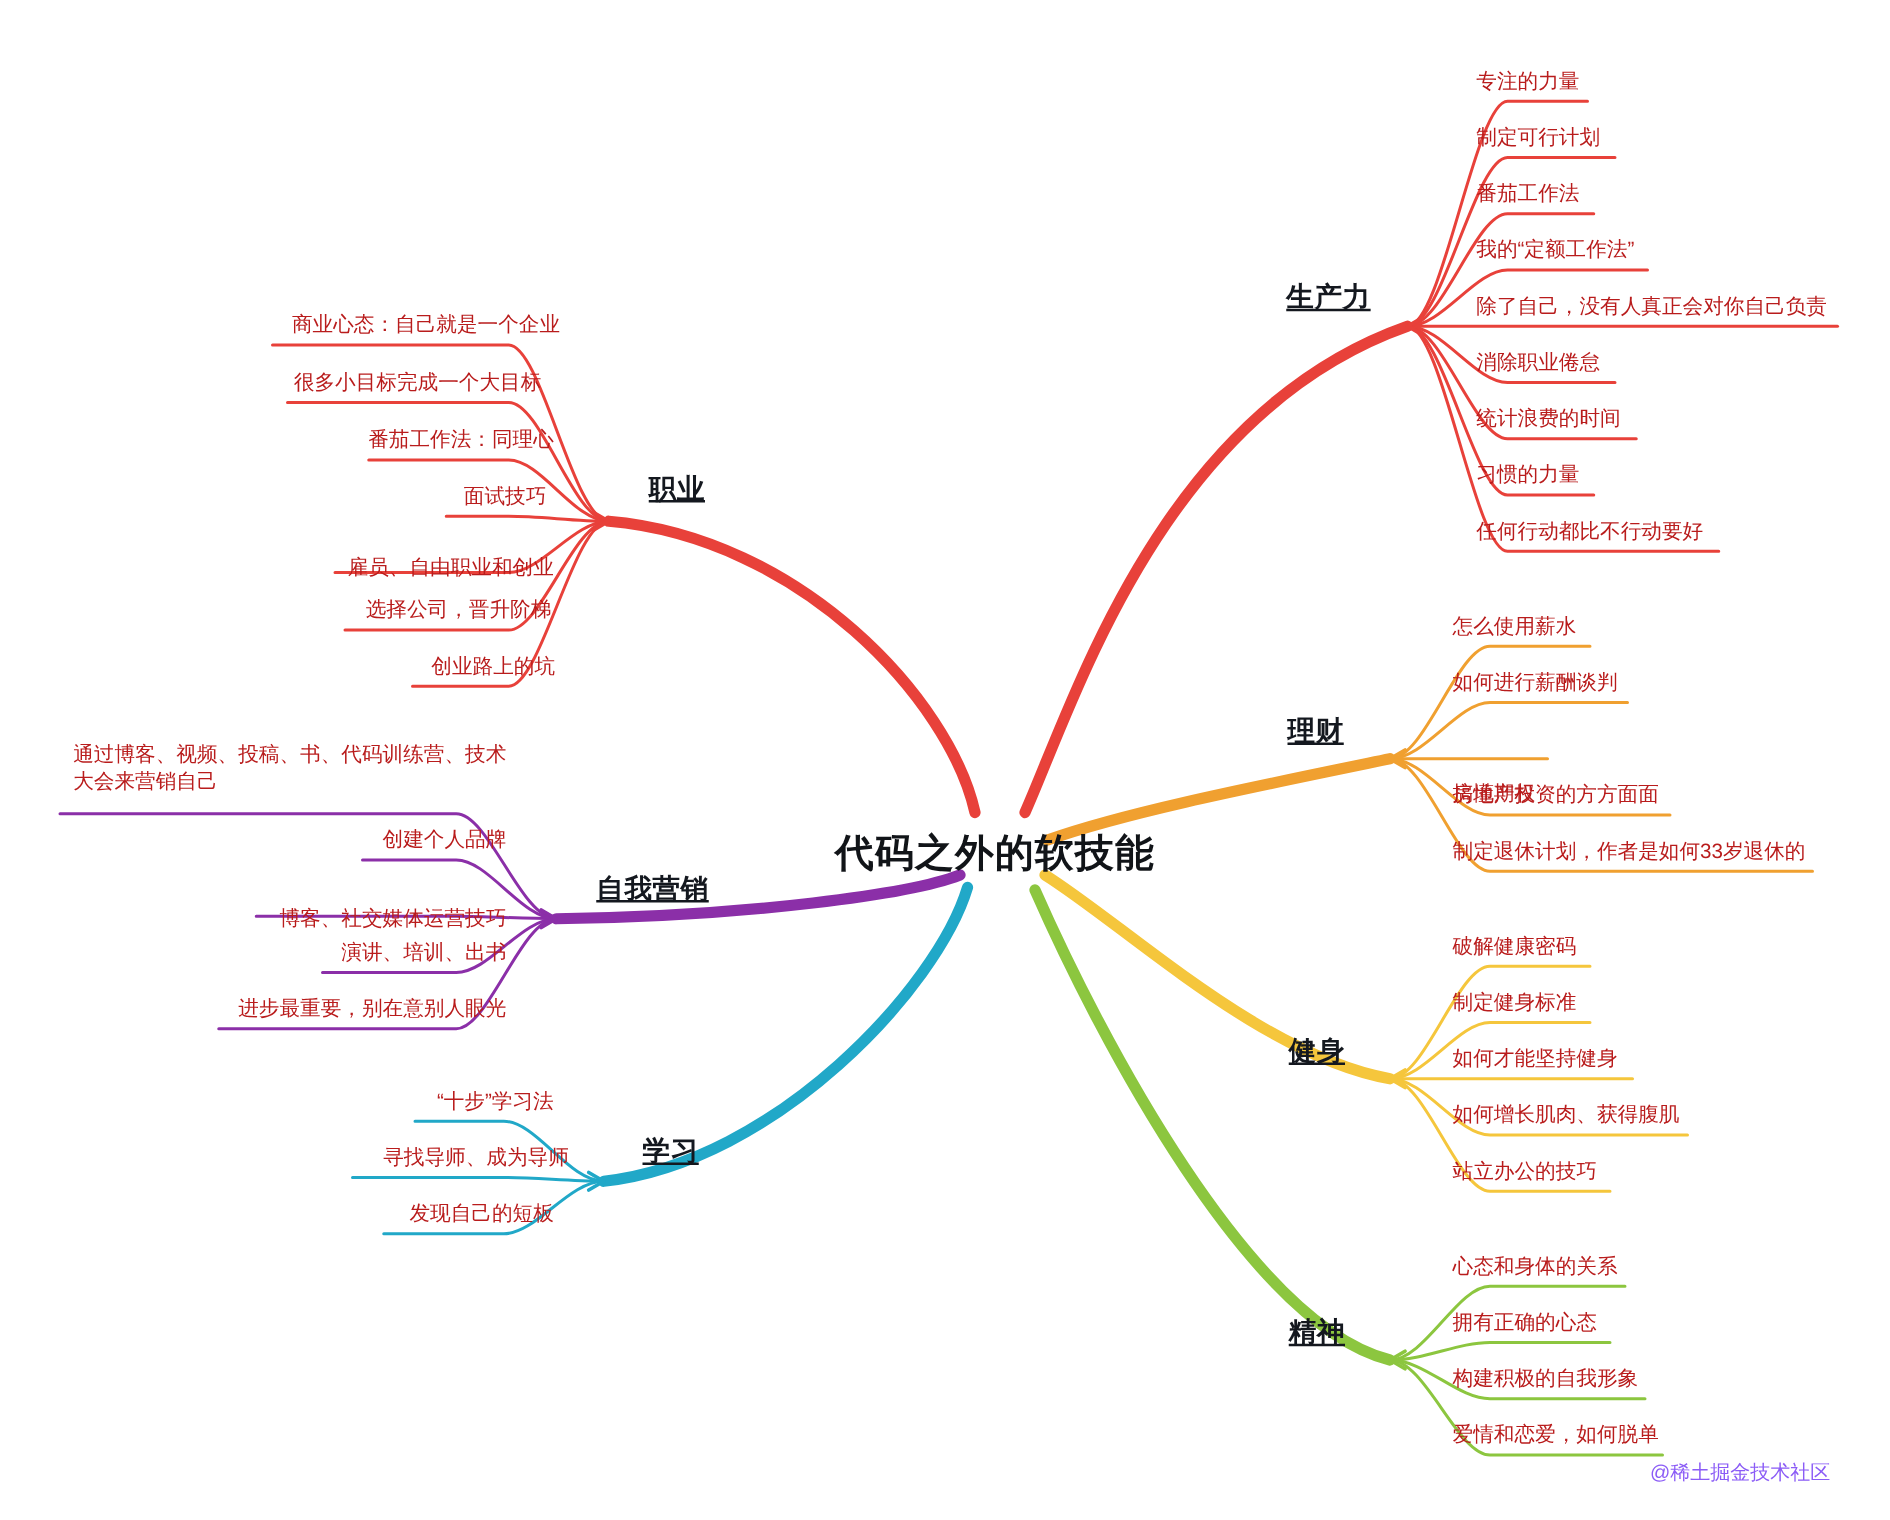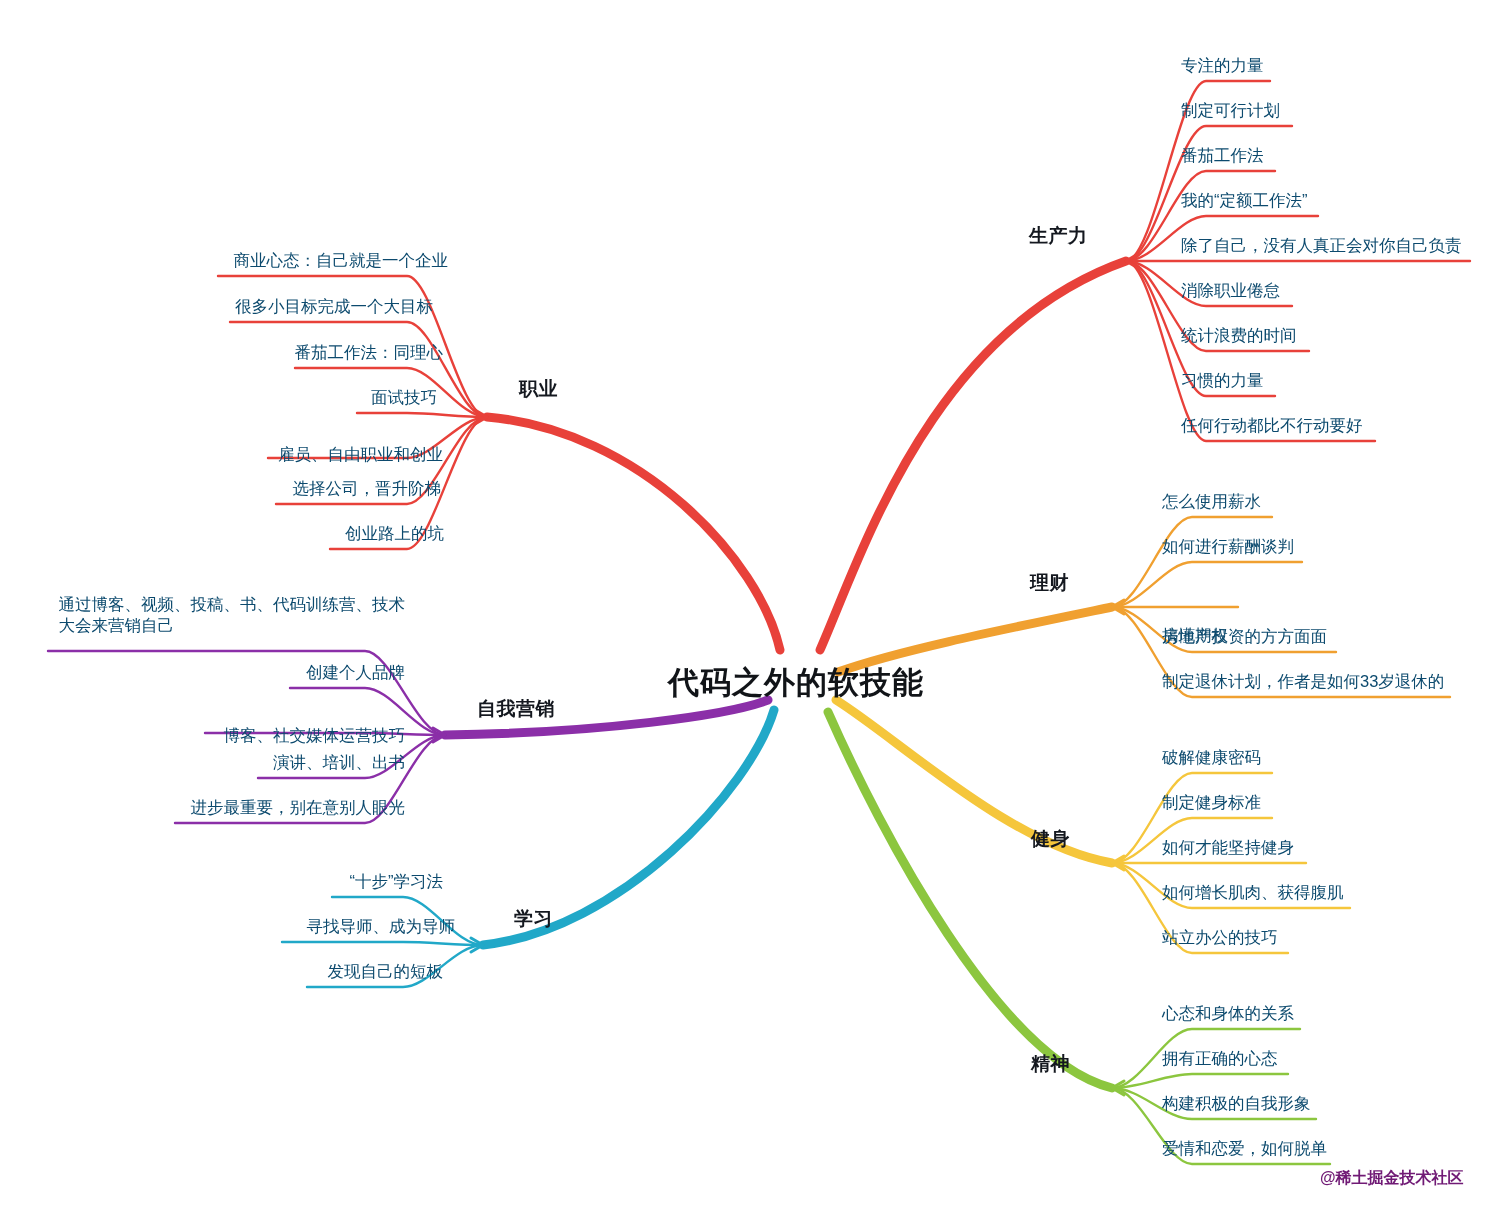--- a/index.html
+++ b/index.html
@@ -14,29 +14,30 @@
   svg.wires{position:absolute;left:0;top:0;width:1512px;height:1216px;}
   svg.wires path{fill:none;stroke-linecap:round;stroke-linejoin:round;}
 
   .lbl{position:absolute;color:#20242e;white-space:pre;}
 
   .center-title{
     font-size:31px;font-weight:bold;color:#111418;
     letter-spacing:1px;
   }
   .branch-label{
-    font-size:19px;font-weight:bold;color:#14181f;
+    font-size:22px;font-weight:bold;color:#14181f;
     letter-spacing:0.5px;
+    text-decoration:underline;
   }
   .leaf-label{
-    font-size:16.5px;font-weight:normal;color:#0c4a6e;
+    font-size:16.5px;font-weight:normal;color:#b91c1c;
     line-height:21px;
   }
   .watermark{
-    position:absolute;font-size:16px;color:#701a75;white-space:pre;font-weight:bold;
+    position:absolute;font-size:16px;color:#8b5cf6;white-space:pre;
   }
 </style>
 </head>
 <body>
 
 <div id="map">
   <svg class="wires" id="wires" viewBox="0 0 1512 1216">
       <path d="M 820 650 C 860 560, 930 330, 1126 261" stroke="#E8413A" stroke-width="9" stroke-linecap="round"></path>
       <path d="M 1126 261 C 1154 261, 1180 81, 1206 81 L 1270 81" stroke="#E8413A" stroke-width="2.4"></path>
       <path d="M 1126 261 C 1154 261, 1180 126, 1206 126 L 1292 126" stroke="#E8413A" stroke-width="2.4"></path>

